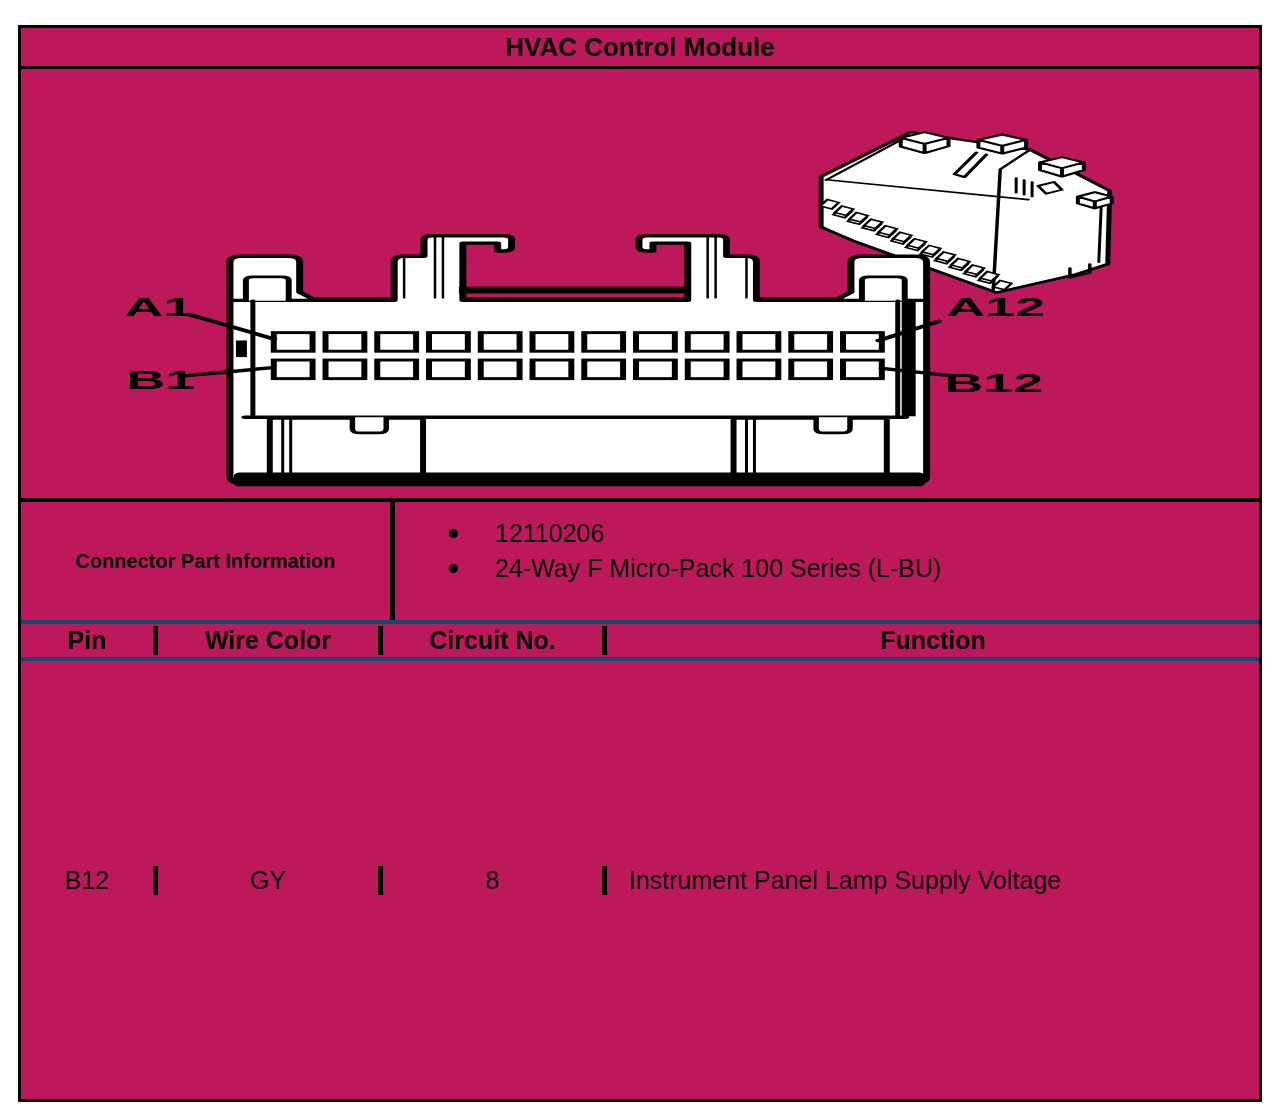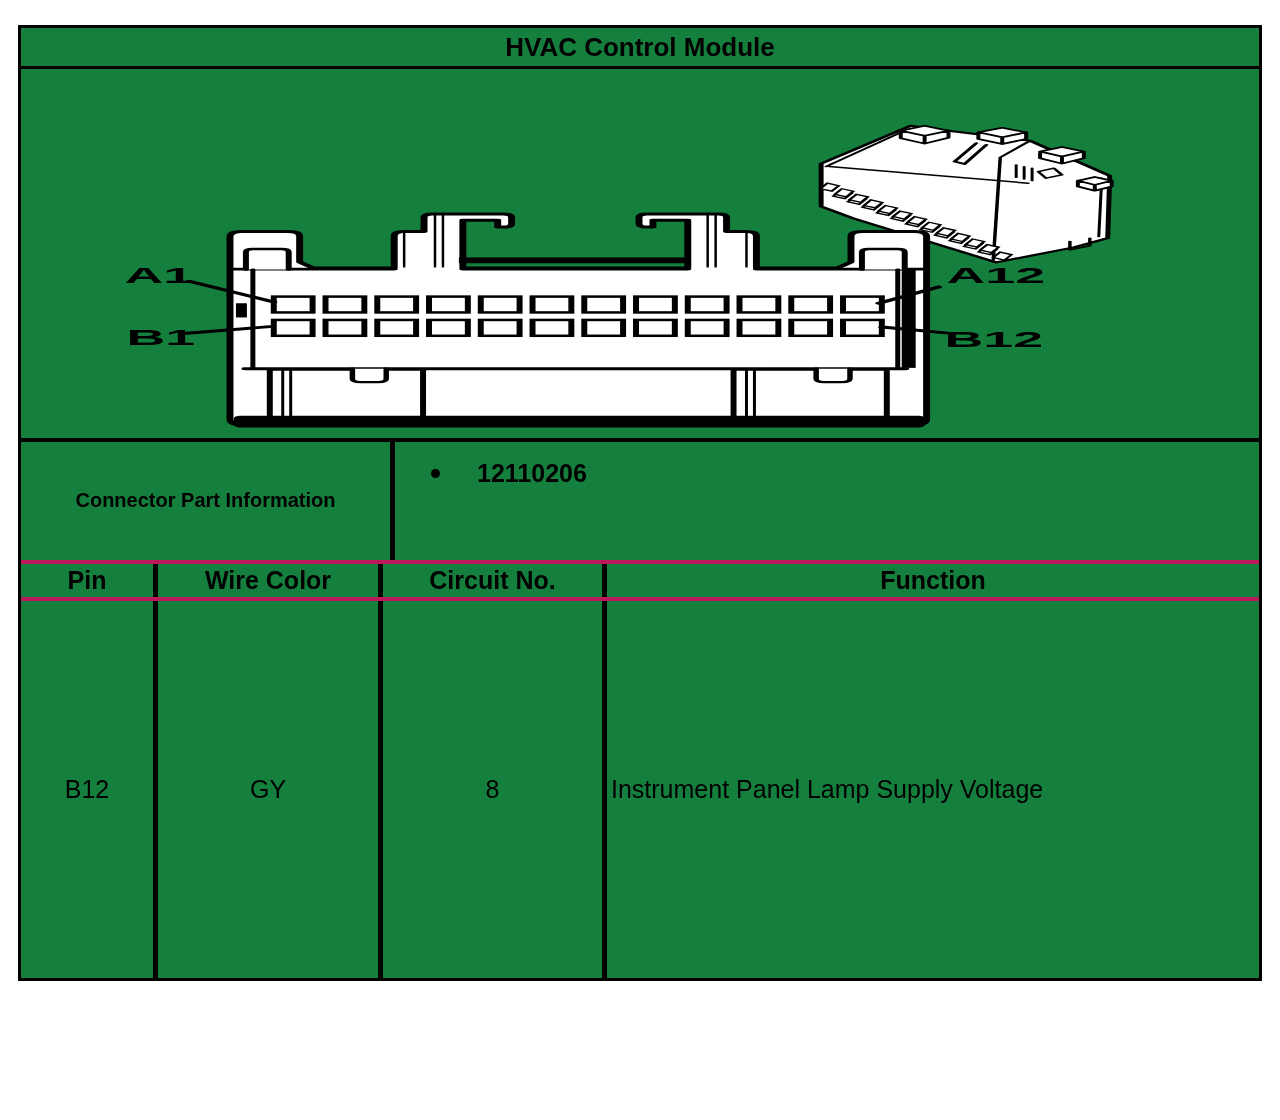--- a/index.html
+++ b/index.html
@@ -1,34 +1,34 @@
 <!DOCTYPE html>
 <html><head>
 <meta charset="utf-8">
 <style>
   html,body{margin:0;padding:0;background:#ffffff;}
   body{width:1280px;height:1120px;position:relative;font-family:"Liberation Sans",sans-serif;color:#000;}
-  .page{position:absolute;left:18px;top:25px;width:1244px;height:956px;border:3px solid #000;box-sizing:border-box;display:flex;flex-direction:column;background:#15803d;}
+  .page{position:absolute;left:18px;top:25px;width:1244px;height:1077px;border:3px solid #000;box-sizing:border-box;display:flex;flex-direction:column;background:#be185d;}
   .title-bar{height:38px;border-bottom:3px solid #000;display:flex;align-items:center;justify-content:center;font-weight:bold;font-size:26px;flex:0 0 auto;}
   .diagram-area{flex:1 1 auto;position:relative;overflow:hidden;margin-top:20px;}
   .diagram-area svg{position:absolute;left:0;top:0;width:100%;height:100%;}
   .cpi-row{flex:0 0 auto;height:118px;border-top:4px solid #000;display:flex;}
   .cpi-left{width:369px;flex:0 0 auto;border-right:5px solid #000;display:flex;align-items:center;justify-content:center;text-align:center;font-weight:bold;font-size:20px;}
-  .cpi-right{flex:1 1 auto;padding:14px 0 0 36px;font-weight:bold;}
+  .cpi-right{flex:1 1 auto;padding:14px 0 0 54px;}
   .bullet-line{display:flex;align-items:center;height:35px;font-size:25px;}
   .dot{width:9px;height:9px;border-radius:50%;background:#000;margin-right:37px;flex:0 0 auto;}
-  .thead-row,.tdata-row{display:flex;border-top:4px solid #be185d;}
+  .thead-row,.tdata-row{display:flex;border-top:4px solid #0c4a6e;align-items:center;}
   .thead-row{height:33px;font-weight:bold;font-size:25px;flex:0 0 auto;}
   .tdata-row{flex:1 1 auto;font-size:25px;}
   .cell{display:flex;align-items:center;justify-content:center;box-sizing:border-box;}
   .c1{width:137px;flex:0 0 auto;border-right:5px solid #000;}
   .c2{width:225px;flex:0 0 auto;border-right:5px solid #000;}
   .c3{width:224px;flex:0 0 auto;border-right:5px solid #000;}
   .c4{flex:1 1 auto;}
-  .c4.left{justify-content:flex-start;padding-left:4px;}
+  .c4.left{justify-content:flex-start;padding-left:22px;}
   .ink{stroke:#000;fill:none;stroke-linejoin:round;stroke-linecap:round;}
   .inkfill{stroke:#000;fill:#fff;stroke-linejoin:round;stroke-linecap:round;}
   .pin-label{font-family:"Liberation Sans",sans-serif;font-weight:bold;font-size:54px;fill:#000;}
 </style>
 </head>
 <body>
 
 <div class="page">
 
   <div class="title-bar">
@@ -154,20 +154,24 @@
     </svg>
   </div>
 
   <div class="cpi-row">
     <div class="cpi-left">Connector Part Information</div>
     <div class="cpi-right">
       <div class="bullet-line">
         <span class="dot"></span>
         <span>12110206</span>
       </div>
+      <div class="bullet-line">
+        <span class="dot"></span>
+        <span>24-Way F Micro-Pack 100 Series (L-BU)</span>
+      </div>
     </div>
   </div>
 
   <div class="thead-row">
     <div class="cell c1">Pin</div>
     <div class="cell c2">Wire Color</div>
     <div class="cell c3">Circuit No.</div>
     <div class="cell c4">Function</div>
   </div>
 

